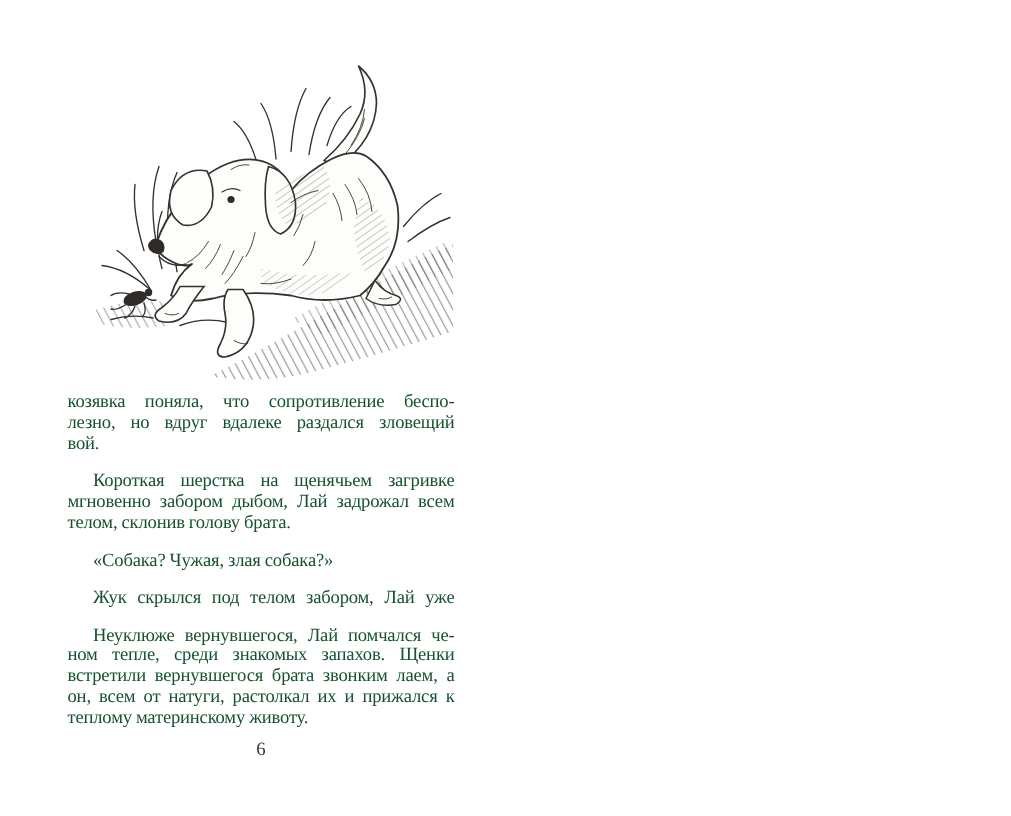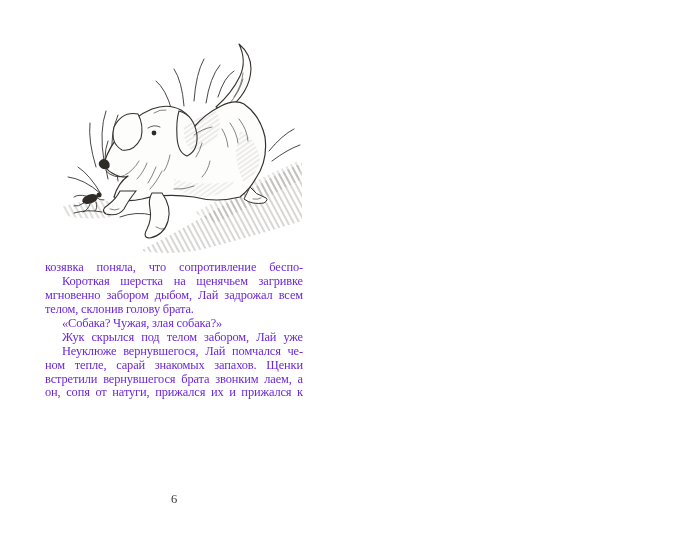--- a/index.html
+++ b/index.html
@@ -9,26 +9,26 @@
     position:relative;color:#2e2b28;
   }
   .spread{position:absolute;inset:0;}
   .page{position:absolute;top:0;height:544px;}
   .page-left{left:0;width:337px;}
   .page-right{left:337px;width:337px;}
   .illustration{position:absolute;left:44px;top:11px;width:260px;height:246px;}
   .text-block{
     position:absolute;font-size:12.4px;line-height:13.95px;
     letter-spacing:-0.12px;word-spacing:-0.25px;
-    color:#6d28d9;
+    color:#14532d;
   }
   .text-left{left:45px;top:261px;width:258px;}
   .line{height:13.95px;overflow:visible;white-space:nowrap;text-align:left;}
   .line.just{white-space:normal;text-align:justify;text-align-last:justify;}
-  .line.indent{padding-left:17px;}
+  .line.indent{padding-left:17px;margin-top:11px;}
   .page-number{
     position:absolute;top:492px;width:258px;text-align:center;
     font-size:12.5px;color:#3a3733;
   }
   .pn-left{left:45px;}
   svg .ink{stroke:#35322e;fill:none;stroke-linecap:round;}
 </style>
 </head>
 <body>
 
@@ -121,29 +121,32 @@
             <path d="M46 193 q-2 6 -7 8"></path>
             <path d="M52 191 q2 6 -1 9"></path>
           <path d="M42 185 q-8 -2 -12 1"></path>
             <path d="M52 186 q4 4 8 3"></path>
         </g>
       </g>
     </svg>
 
     <div class="text-block text-left">
         <div class="line just">козявка поняла, что сопротивление беспо-</div>
+        <div class="line just">лезно, но вдруг вдалеке раздался зловещий</div>
+        <div class="line">вой.</div>
         <div class="line indent just">Короткая шерстка на щенячьем загривке</div>
         <div class="line just">мгновенно забором дыбом, Лай задрожал всем</div>
         <div class="line">телом, склонив голову брата.</div>
         <div class="line indent">«Собака? Чужая, злая собака?»</div>
         <div class="line indent just">Жук скрылся под телом забором, Лай уже</div>
         <div class="line indent just">Неуклюже вернувшегося, Лай помчался че-</div>
-        <div class="line just">ном тепле, сарай знакомых запахов. Щенки</div>
+        <div class="line just">ном тепле, среди знакомых запахов. Щенки</div>
         <div class="line just">встретили вернувшегося брата звонким лаем, а</div>
-        <div class="line just">он, сопя от натуги, прижался их и прижался к</div>
+        <div class="line just">он, всем от натуги, растолкал их и прижался к</div>
+        <div class="line">теплому материнскому животу.</div>
       </div>
     <div class="page-number pn-left">6</div>
   </div>
 
   <div class="page page-right">
     
     
   </div>
 
 </div>

